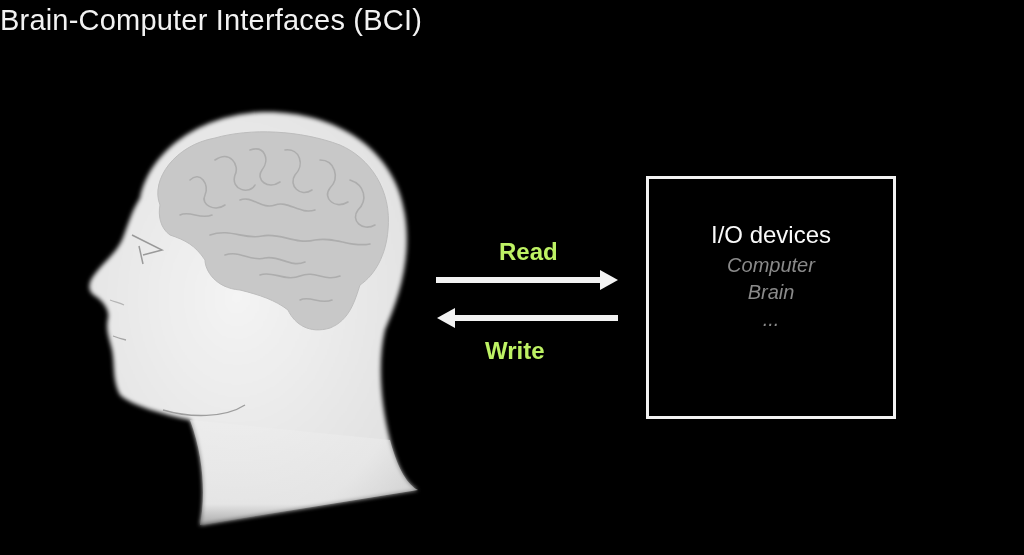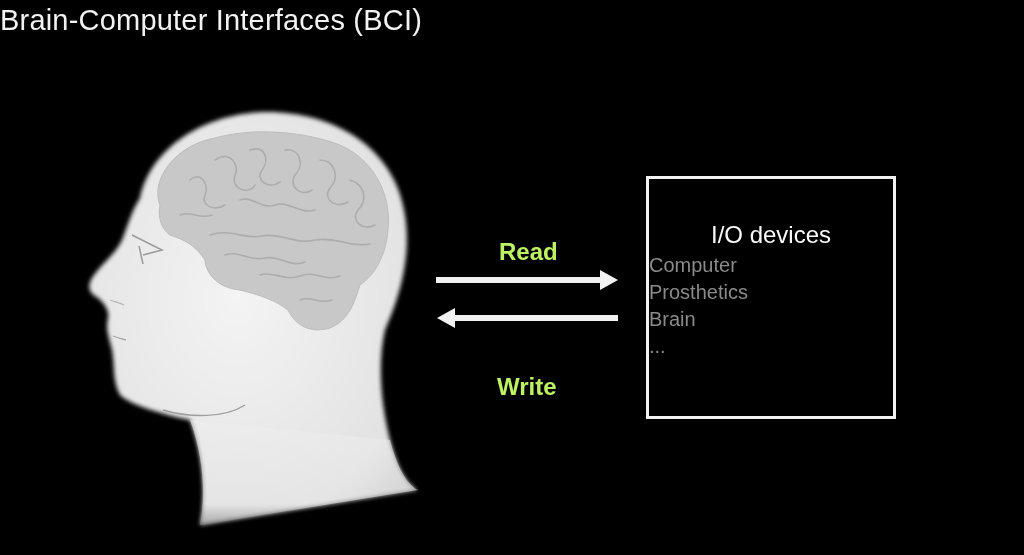--- a/index.html
+++ b/index.html
@@ -1,24 +1,24 @@
 <!DOCTYPE html>
 <html><head>
 <meta charset="utf-8">
 <style>
   html,body{margin:0;padding:0;}
   body{width:1024px;height:555px;background:#000;overflow:hidden;position:relative;font-family:"Liberation Sans","DejaVu Sans",sans-serif;}
   .title{position:absolute;left:0;width:1024px;top:4px;color:#f2f2f2;font-size:29px;letter-spacing:0.2px;}
   .head{position:absolute;left:0;top:0;width:1024px;height:555px;}
   .label{position:absolute;color:#bef264;font-size:24px;font-weight:bold;}
   .read{left:499px;top:238px;}
-  .write{left:497px;top:337px;margin-top:36px;}
+  .write{left:485px;top:337px;}
   .box{position:absolute;left:646px;top:176px;width:250px;height:243px;border:3px solid #f2f2f2;box-sizing:border-box;}
   .box-title{position:absolute;left:0;width:100%;top:42px;text-align:center;color:#fafafa;font-size:24px;}
-  .box-list{position:absolute;left:0;width:100%;top:73px;text-align:left;}
+  .box-list{position:absolute;left:0;width:100%;top:73px;text-align:center;font-style:italic;}
   .box-item{color:#8a8a8a;font-size:20px;line-height:27px;}
 </style>
 </head>
 <body>
 
 <div class="title">Brain-Computer Interfaces (BCI)</div>
 
 <svg class="head" viewBox="0 0 1024 555" xmlns="http://www.w3.org/2000/svg">
   <defs>
     <linearGradient id="neckfade" x1="0" y1="0" x2="0" y2="1">
@@ -98,17 +98,16 @@
   </g>
 </svg>
 
 <div class="label read">Read</div>
 <div class="label write">Write</div>
 
 <div class="box">
   <div class="box-title">I/O devices</div>
   <div class="box-list">
     <div class="box-item">Computer</div>
-    <div class="box-item">Prosthetics</div>
     <div class="box-item">Brain</div>
     <div class="box-item">...</div>
   </div>
 </div>
 
 </body></html>

